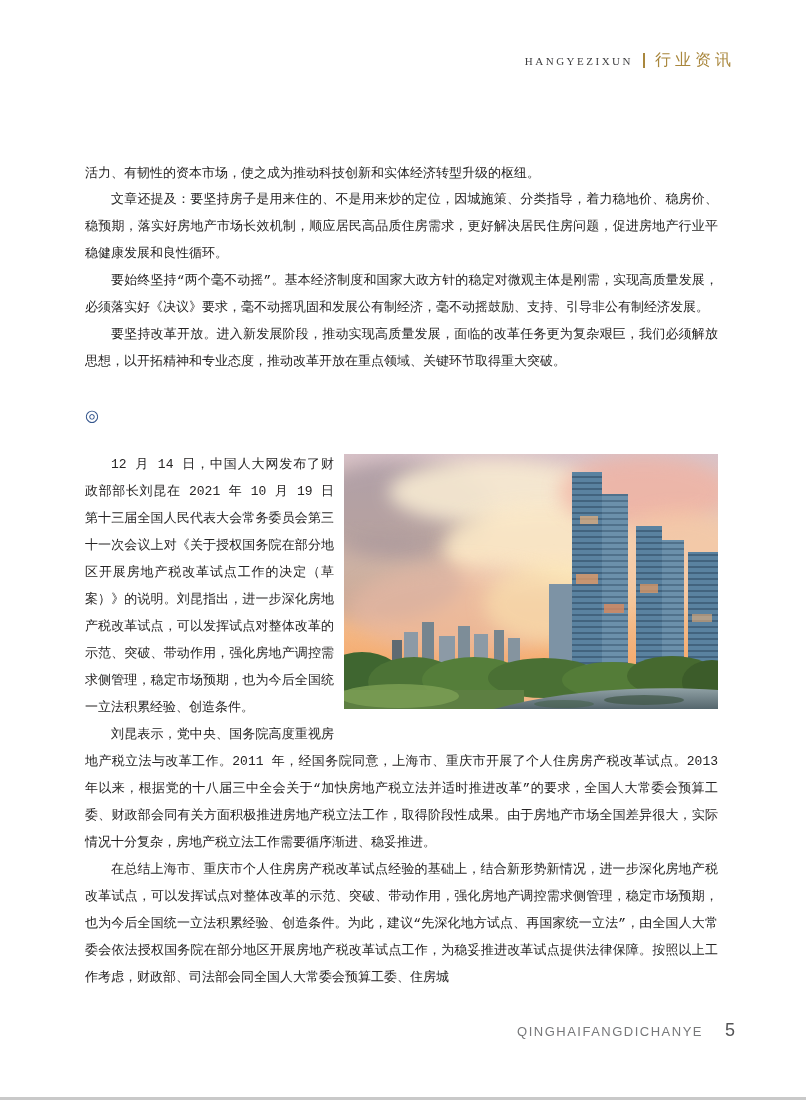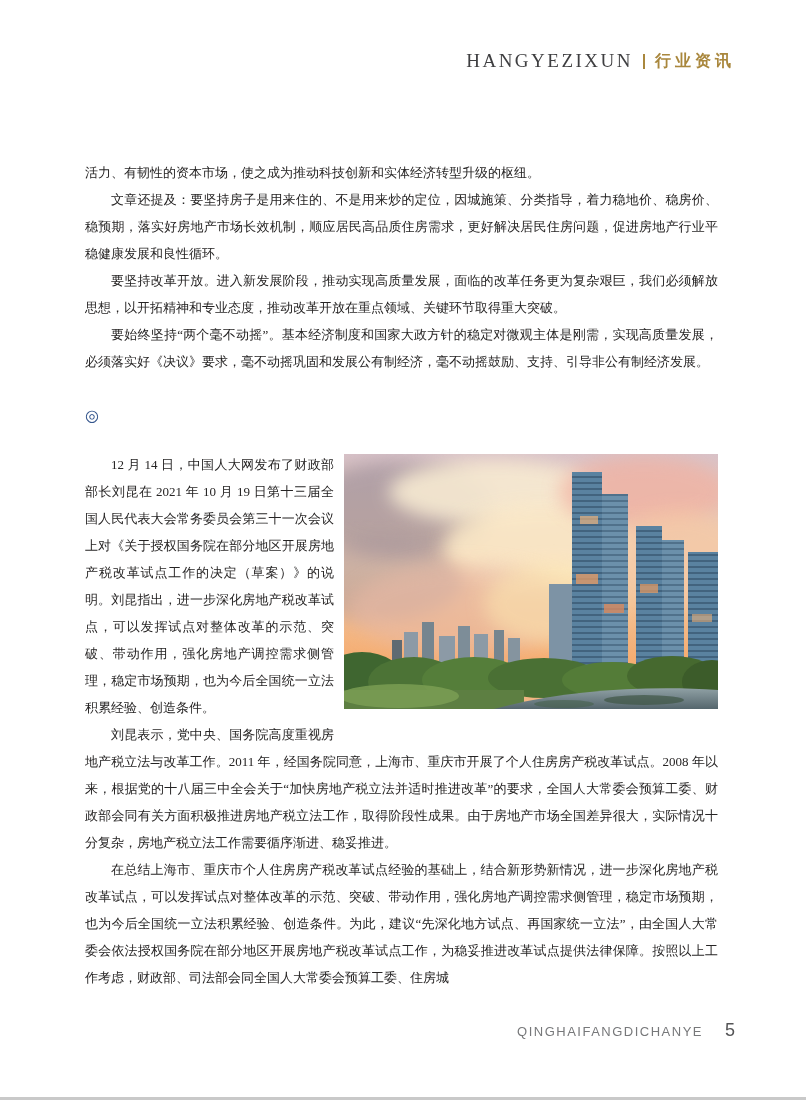--- a/index.html
+++ b/index.html
@@ -3,27 +3,27 @@
 <meta charset="utf-8">
 <style>
   html,body{margin:0;padding:0;background:#fff;}
   .page{
     position:relative;width:806px;height:1100px;background:#ffffff;
     font-family:"Liberation Serif",serif;color:var(--body-text,#262424);
     overflow:hidden;
   }
   
   .hdr{position:absolute;top:50px;right:71px;display:flex;align-items:center;gap:10px;}
-  .hdr .py{font-size:19px;letter-spacing:2.5px;color:var(--header-dark,#3f3f41);}
+  .hdr .py{font-size:11px;letter-spacing:2.5px;color:var(--header-dark,#3f3f41);}
   .hdr .bar{width:2px;height:15px;background:var(--accent-gold,#a9873d);}
-  .hdr .cn{font-size:16px;letter-spacing:4px;color:var(--accent-gold,#a9873d);font-weight:bold;}
+  .hdr .cn{font-size:16px;letter-spacing:4px;color:var(--accent-gold,#a9873d);font-weight:normal;}
   
   .content{position:absolute;top:159px;left:85px;width:633px;}
   .par{margin:0;font-size:13px;line-height:27px;text-align:justify;}
-  .par.indent{text-indent:2em;}
+  .par.indent{text-indent:2em;font-family:Liberation Mono, monospace;}
   .sec-head{
     margin:26px 0 20px;display:flex;align-items:center;gap:13px;
     font-family:"Liberation Sans",sans-serif;font-weight:bold;font-size:19px;line-height:30px;
     color:var(--heading-blue,#35568d);letter-spacing:0.5px;
   }
   .sec-head .bullet{font-size:16px;font-weight:normal;}
   .photo{float:right;width:374px;height:255px;margin:3px 0 30px 10px;}
   .photo svg{display:block;width:100%;height:100%;}
   
   .ftr{position:absolute;top:1020px;right:71px;display:flex;align-items:baseline;gap:22px;
@@ -39,22 +39,22 @@
 
   <div class="hdr">
     <span class="py">HANGYEZIXUN</span>
     <span class="bar"></span>
     <span class="cn">行业资讯</span>
   </div>
 
   <div class="content">
     <p class="par">活力、有韧性的资本市场，使之成为推动科技创新和实体经济转型升级的枢纽。</p>
     <p class="par indent">文章还提及：要坚持房子是用来住的、不是用来炒的定位，因城施策、分类指导，着力稳地价、稳房价、稳预期，落实好房地产市场长效机制，顺应居民高品质住房需求，更好解决居民住房问题，促进房地产行业平稳健康发展和良性循环。</p>
+    <p class="par indent">要始终坚持“两个毫不动摇”。基本经济制度和国家大政方针的稳定对微观主体是刚需，实现高质量发展，必须落实好《决议》要求，毫不动摇巩固和发展公有制经济，毫不动摇鼓励、支持、引导非公有制经济发展。</p>
     <p class="par indent">要坚持改革开放。进入新发展阶段，推动实现高质量发展，面临的改革任务更为复杂艰巨，我们必须解放思想，以开拓精神和专业态度，推动改革开放在重点领域、关键环节取得重大突破。</p>
-    <p class="par indent">要始终坚持“两个毫不动摇”。基本经济制度和国家大政方针的稳定对微观主体是刚需，实现高质量发展，必须落实好《决议》要求，毫不动摇巩固和发展公有制经济，毫不动摇鼓励、支持、引导非公有制经济发展。</p>
 
     <h2 class="sec-head">
       <span class="bullet">◎</span>
     </h2>
 
     <div class="article-flow">
       <div class="photo">
         <svg viewBox="0 0 374 255" preserveAspectRatio="none">
           <defs>
             <linearGradient id="sky" x1="0" y1="0" x2="0" y2="1">
@@ -127,21 +127,21 @@
           </g>
 
           <g>
             <path d="M150,255 L374,255 L374,236 C300,231 215,237 150,255 Z" fill="url(#water)"></path>
             <ellipse cx="300" cy="246" rx="40" ry="5" fill="#3e5544" opacity="0.7"></ellipse>
             <ellipse cx="220" cy="250" rx="30" ry="4" fill="#46604c" opacity="0.6"></ellipse>
           </g>
         </svg>
       </div>
       <p class="par indent">12 月 14 日，中国人大网发布了财政部部长刘昆在 2021 年 10 月 19 日第十三届全国人民代表大会常务委员会第三十一次会议上对《关于授权国务院在部分地区开展房地产税改革试点工作的决定（草案）》的说明。刘昆指出，进一步深化房地产税改革试点，可以发挥试点对整体改革的示范、突破、带动作用，强化房地产调控需求侧管理，稳定市场预期，也为今后全国统一立法积累经验、创造条件。</p>
-      <p class="par indent">刘昆表示，党中央、国务院高度重视房地产税立法与改革工作。2011 年，经国务院同意，上海市、重庆市开展了个人住房房产税改革试点。2008 年以来，根据党的十八届三中全会关于“加快房地产税立法并适时推进改革”的要求，全国人大常委会预算工委、财政部会同有关方面积极推进房地产税立法工作，取得阶段性成果。由于房地产市场全国差异很大，实际情况十分复杂，房地产税立法工作需要循序渐进、稳妥推进。</p>
+      <p class="par indent">刘昆表示，党中央、国务院高度重视房地产税立法与改革工作。2011 年，经国务院同意，上海市、重庆市开展了个人住房房产税改革试点。2013 年以来，根据党的十八届三中全会关于“加快房地产税立法并适时推进改革”的要求，全国人大常委会预算工委、财政部会同有关方面积极推进房地产税立法工作，取得阶段性成果。由于房地产市场全国差异很大，实际情况十分复杂，房地产税立法工作需要循序渐进、稳妥推进。</p>
       <p class="par indent">在总结上海市、重庆市个人住房房产税改革试点经验的基础上，结合新形势新情况，进一步深化房地产税改革试点，可以发挥试点对整体改革的示范、突破、带动作用，强化房地产调控需求侧管理，稳定市场预期，也为今后全国统一立法积累经验、创造条件。为此，建议“先深化地方试点、再国家统一立法”，由全国人大常委会依法授权国务院在部分地区开展房地产税改革试点工作，为稳妥推进改革试点提供法律保障。按照以上工作考虑，财政部、司法部会同全国人大常委会预算工委、住房城</p>
     </div>
   </div>
 
   <div class="ftr">
     <span class="py">QINGHAIFANGDICHANYE</span>
     <span class="num">5</span>
   </div>
 
   <div class="page-edge"></div>

